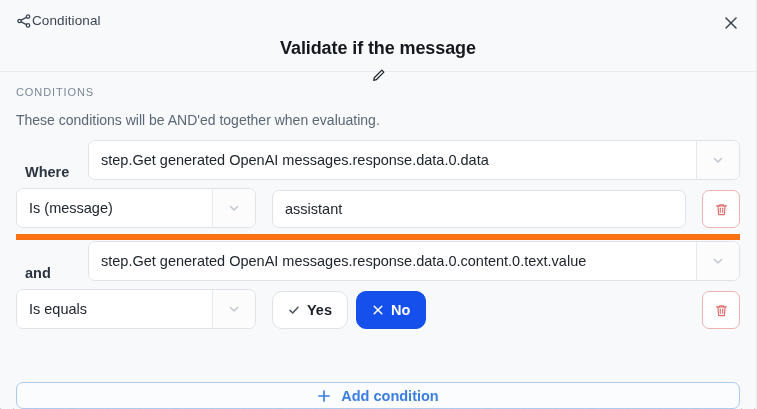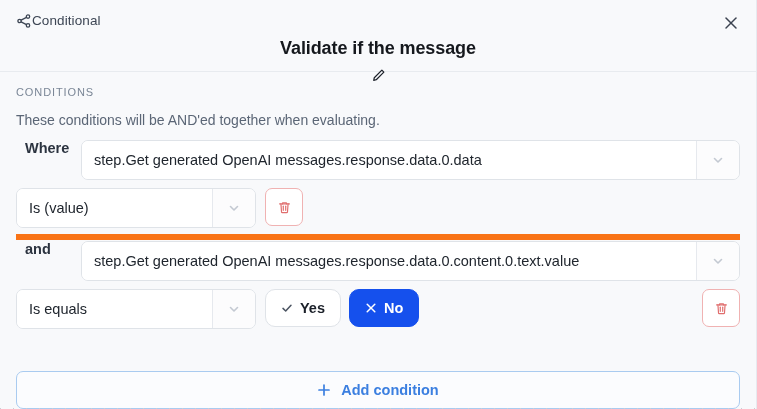--- a/index.html
+++ b/index.html
@@ -114,22 +114,22 @@
   .cond-group {
     padding-bottom: 6px;
   }
   .cond-group + .cond-group {
     border-top: 6px solid #f97316;
     padding-top: 1px;
   }
 
   .row {
     display: flex;
-    align-items: flex-start;
-    gap: 9px;
+    align-items: flex-end;
+    gap: 16px;
     margin-bottom: 8px;
   }
   .row:last-child { margin-bottom: 0; }
 
   .conj-label {
     font-size: 14.5px;
     font-weight: bold;
     color: #2c3440;
     width: 56px;
     flex: 0 0 auto;
@@ -250,21 +250,21 @@
     justify-content: center;
     color: #e06d6d;
     cursor: pointer;
     box-sizing: border-box;
     padding: 0;
   }
 
   
   .add-condition {
     margin: 10px 16px 0 16px;
-    height: 38px;
+    height: 27px;
     border: 1px solid #a9cbf0;
     border-radius: 7px;
     background: #fbfcfe;
     display: flex;
     align-items: center;
     justify-content: center;
     gap: 10px;
     font-size: 14.5px;
     font-weight: bold;
     color: #3b7fe0;
@@ -339,27 +339,28 @@
           <span class="combo-caret">
             <svg width="14" height="14" viewBox="0 0 14 14" fill="none" stroke="currentColor" stroke-width="1.6" stroke-linecap="round" stroke-linejoin="round">
               <polyline points="3.5,5.5 7,9 10.5,5.5"></polyline>
             </svg>
           </span>
         </div>
       </div>
 
       <div class="row">
         <div class="combo select-small">
-          <span class="combo-value">Is (value)</span>
+          <span class="combo-value">Is (message)</span>
           <span class="combo-caret">
             <svg width="14" height="14" viewBox="0 0 14 14" fill="none" stroke="currentColor" stroke-width="1.6" stroke-linecap="round" stroke-linejoin="round">
               <polyline points="3.5,5.5 7,9 10.5,5.5"></polyline>
             </svg>
           </span>
         </div>
+        <div class="text-input">assistant</div>
         <button class="delete-btn">
           <svg width="15" height="15" viewBox="0 0 16 16" fill="none" stroke="currentColor" stroke-width="1.25" stroke-linecap="round" stroke-linejoin="round">
             <line x1="2.8" y1="4.2" x2="13.2" y2="4.2"></line>
             <path d="M6 4.2V2.9h4v1.3"></path>
             <path d="M4.2 4.2l.6 8.4a.9.9 0 0 0 .9.8h4.6a.9.9 0 0 0 .9-.8l.6-8.4"></path>
             <line x1="6.7" y1="6.6" x2="6.7" y2="11"></line>
             <line x1="9.3" y1="6.6" x2="9.3" y2="11"></line>
           </svg>
         </button>
       </div>

